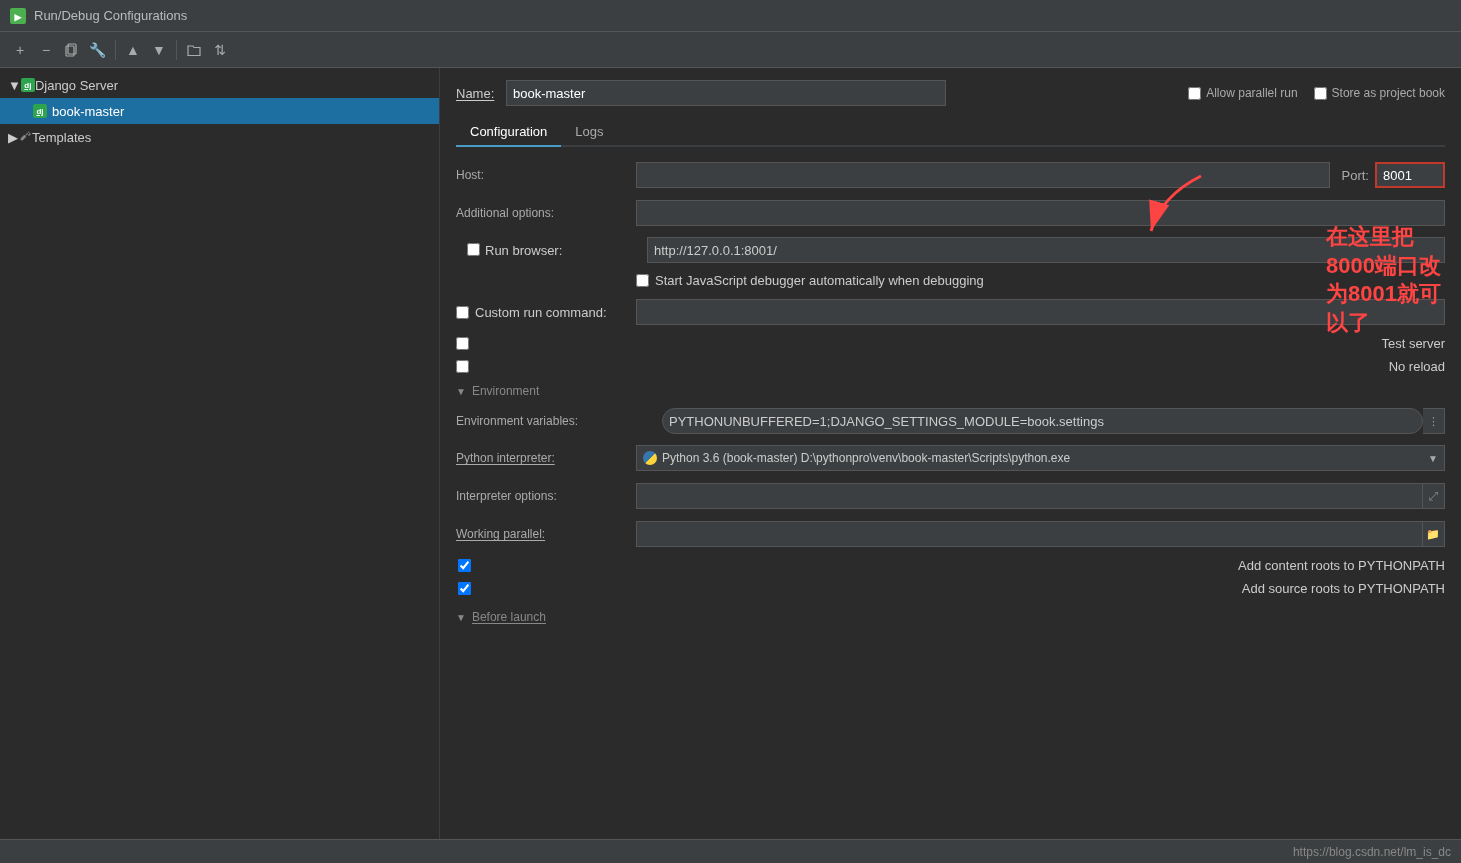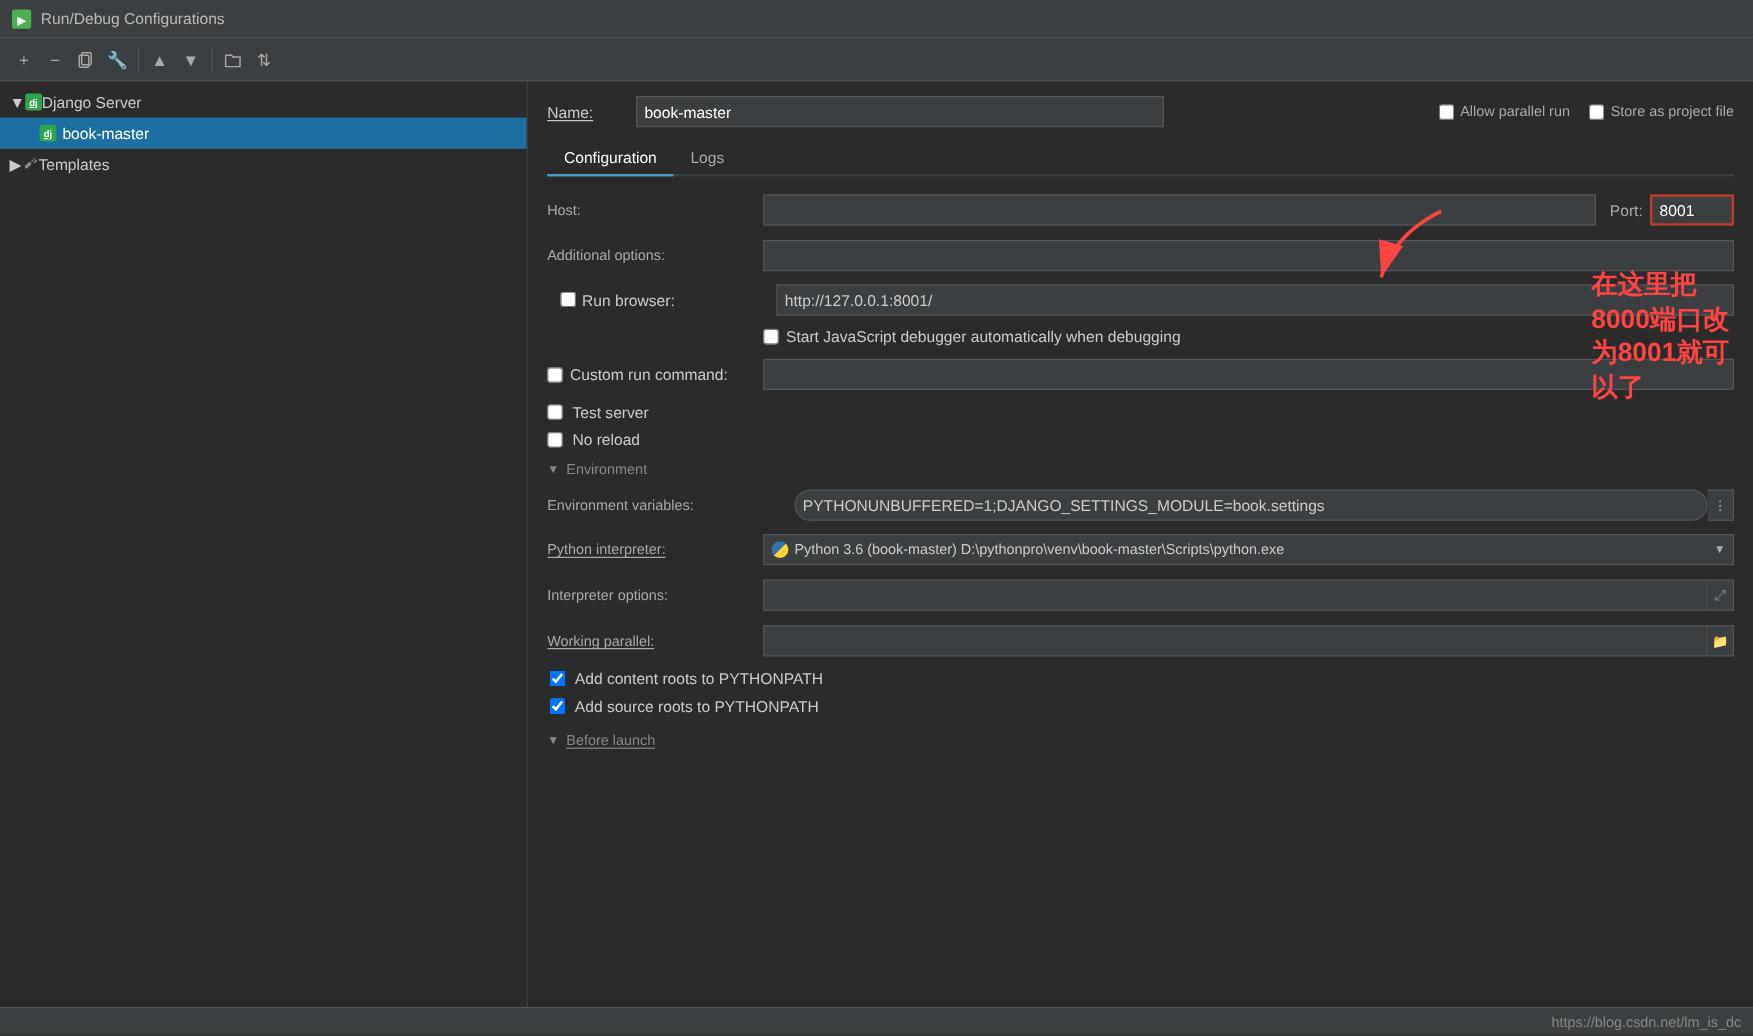--- a/index.html
+++ b/index.html
@@ -102,21 +102,21 @@
       flex: 1;
       background: #2b2b2b;
       display: flex;
       flex-direction: column;
       padding: 12px 16px;
     }
     .name-row {
       display: flex;
       align-items: center;
       margin-bottom: 12px;
-      gap: 24px;
+      gap: 0;
     }
     .name-label {
       color: #ccc;
       min-width: 50px;
       text-decoration: underline;
       text-underline-offset: 2px;
     }
     .name-input {
       flex: 1;
       max-width: 440px;
@@ -320,20 +320,21 @@
       color: #aaa;
       display: flex; align-items: center; justify-content: center;
       cursor: pointer;
       font-size: 11px;
     }
     .checkbox-row {
       display: flex;
       align-items: center;
       margin-bottom: 8px;
       gap: 8px;
+      justify-content: space-between;
     }
     .annotation {
       position: absolute;
       right: 20px;
       top: 155px;
       color: #ff4444;
       font-size: 22px;
       font-weight: bold;
       line-height: 1.3;
       pointer-events: none;
@@ -423,21 +424,21 @@
     <div class="name-row">
       <span class="name-label">Name:</span>
       <input class="name-input" type="text" value="book-master" style="">
       <div class="header-options">
         <label class="checkbox-label">
           <input type="checkbox" style="">
           <span>Allow parallel run</span>
         </label>
         <label class="checkbox-label">
           <input type="checkbox" style="">
-          <span>Store as project file</span>
+          <span>Store as project book</span>
         </label>
       </div>
     </div>
 
     <div class="tabs">
       <div class="tab active">Configuration</div>
       <div class="tab">Logs</div>
     </div>
 
     <div class="form-section">

